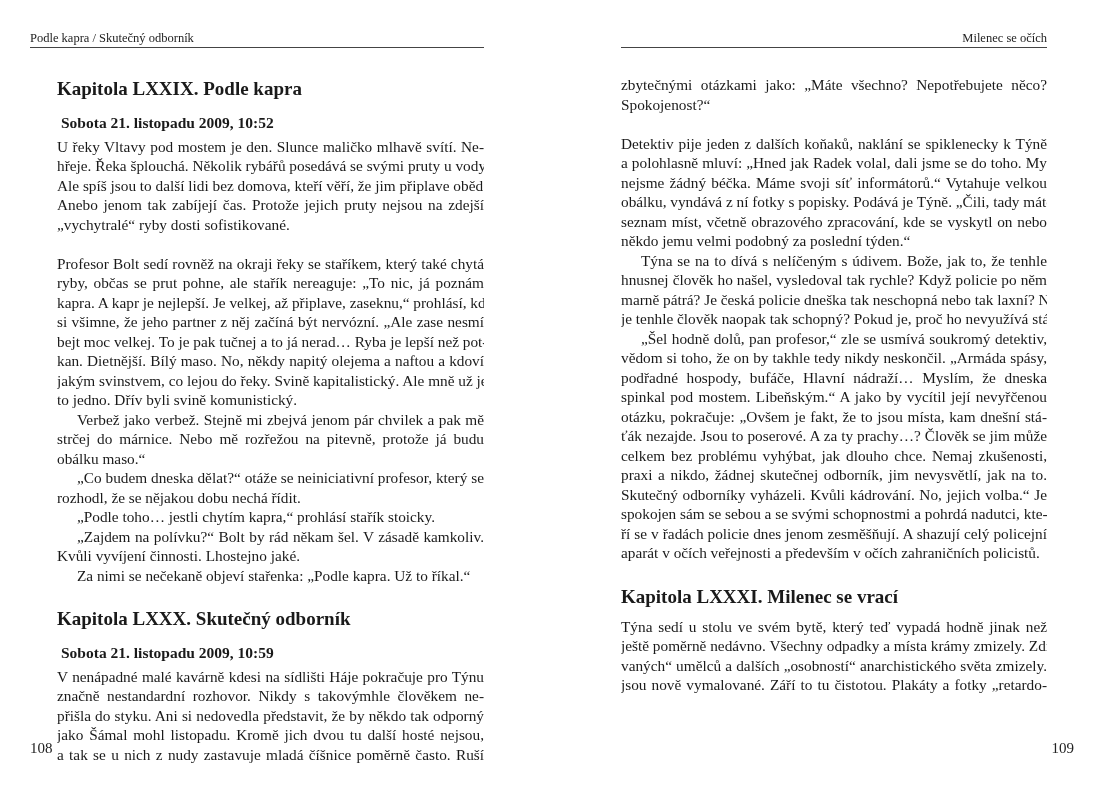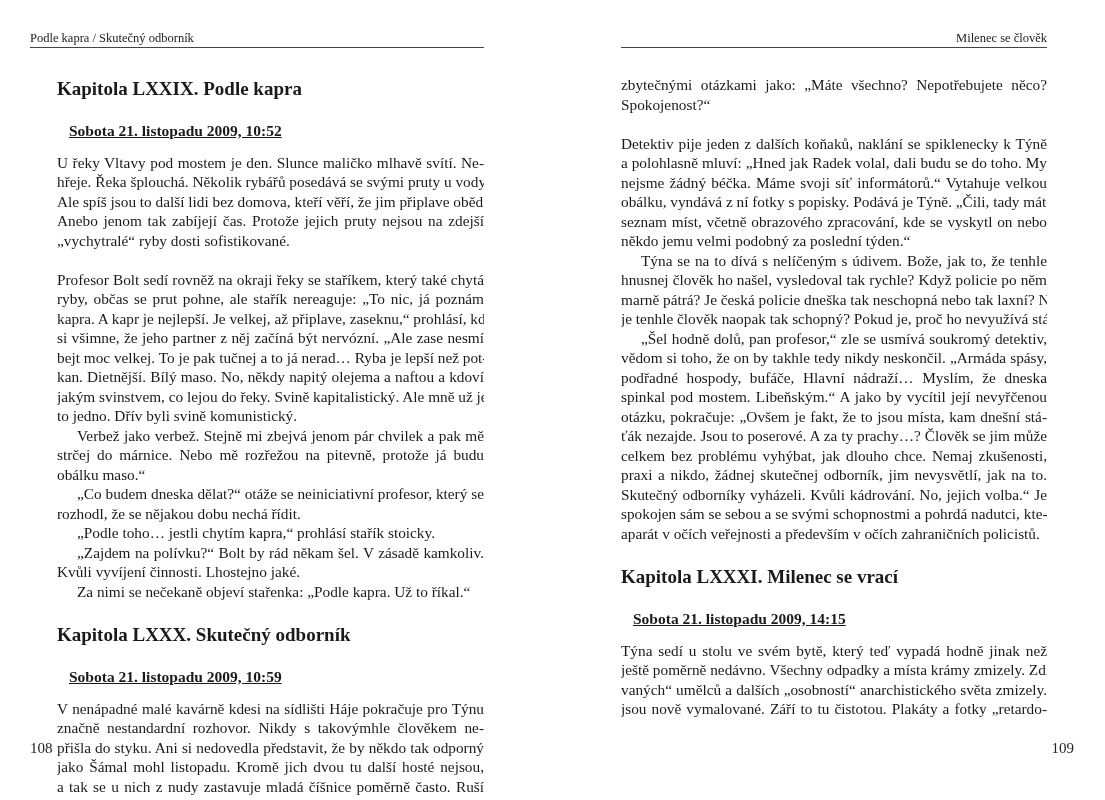--- a/index.html
+++ b/index.html
@@ -31,21 +31,21 @@
 
   .flow { position: absolute; left: 0; right: 0; }
   .page.left .flow { top: 77px; }
   .page.right .flow { top: 75px; }
 
   .chapter-title {
     font-weight: bold; font-size: 19px; text-align: left;
     line-height: 24px; margin: 0;
   }
   .dateline {
-    font-weight: bold; font-size: 15.5px; line-height: 19.5px; margin: 12px; text-decoration: underline;
+    font-weight: bold; font-size: 15.5px; line-height: 19.5px; margin: 4px;
   }
   .line {
     font-size: 15.3px; line-height: 19.5px; height: 19.5px;
     white-space: nowrap; text-align: justify; text-align-last: justify;
     overflow: hidden;
   }
   .line.last { text-align-last: left; }
   .line.indent { text-indent: 20px; }
   .gap { height: 19.5px; }
   .gap-sm { height: 8px; }
@@ -113,32 +113,32 @@
           <div class="line">jako Šámal mohl listopadu. Kromě jich dvou tu další hosté nejsou,</div>
           <div class="line">a tak se u nich z nudy zastavuje mladá číšnice poměrně často. Ruší</div>
         </div>
       </div>
   </div>
 
   <div class="folio">108</div>
 </div>
 
 <div class="page right">
-  <div class="running-head">Milenec se člověk</div>
+  <div class="running-head">Milenec se očích</div>
 
   <div class="flow">
     <div id="cont">
         <div>
           <div class="line">zbytečnými otázkami jako: „Máte všechno? Nepotřebujete něco?</div>
           <div class="line last">Spokojenost?“</div>
         </div>
         <div class="gap"></div>
         <div>
           <div class="line">Detektiv pije jeden z dalších koňaků, naklání se spiklenecky k Týně</div>
-          <div class="line">a polohlasně mluví: „Hned jak Radek volal, dali budu se do toho. My</div>
+          <div class="line">a polohlasně mluví: „Hned jak Radek volal, dali jsme se do toho. My</div>
           <div class="line">nejsme žádný béčka. Máme svoji síť informátorů.“ Vytahuje velkou</div>
           <div class="line">obálku, vyndává z ní fotky s popisky. Podává je Týně. „Čili, tady máte</div>
           <div class="line">seznam míst, včetně obrazového zpracování, kde se vyskytl on nebo</div>
           <div class="line last">někdo jemu velmi podobný za poslední týden.“</div>
         </div>
         <div>
           <div class="line indent">Týna se na to dívá s nelíčeným s údivem. Bože, jak to, že tenhle</div>
           <div class="line">hnusnej člověk ho našel, vysledoval tak rychle? Když policie po něm</div>
           <div class="line">marně pátrá? Je česká policie dneška tak neschopná nebo tak laxní? Nebo</div>
           <div class="line last">je tenhle člověk naopak tak schopný? Pokud je, proč ho nevyužívá stát?</div>
@@ -147,28 +147,28 @@
           <div class="line indent">„Šel hodně dolů, pan profesor,“ zle se usmívá soukromý detektiv,</div>
           <div class="line">vědom si toho, že on by takhle tedy nikdy neskončil. „Armáda spásy,</div>
           <div class="line">podřadné hospody, bufáče, Hlavní nádraží… Myslím, že dneska</div>
           <div class="line">spinkal pod mostem. Libeňským.“ A jako by vycítil její nevyřčenou</div>
           <div class="line">otázku, pokračuje: „Ovšem je fakt, že to jsou místa, kam dnešní stá-</div>
           <div class="line">ťák nezajde. Jsou to poserové. A za ty prachy…? Člověk se jim může</div>
           <div class="line">celkem bez problému vyhýbat, jak dlouho chce. Nemaj zkušenosti,</div>
           <div class="line">praxi a nikdo, žádnej skutečnej odborník, jim nevysvětlí, jak na to.</div>
           <div class="line">Skutečný odborníky vyházeli. Kvůli kádrování. No, jejich volba.“ Je</div>
           <div class="line">spokojen sám se sebou a se svými schopnostmi a pohrdá nadutci, kte-</div>
+          <div class="line">ří se v řadách policie dnes jenom zesměšňují. A shazují celý policejní</div>
           <div class="line last">aparát v očích veřejnosti a především v očích zahraničních policistů.</div>
         </div>
       </div>
 
     <div class="gap-md"></div>
     <h2 class="chapter-title">Kapitola LXXXI. Milenec se vrací</h2>
     <div class="gap-sm"></div>
-    <div class="dateline">Sobota 21. listopadu 2009, 14:15</div>
     <div id="ch3">
         <div>
           <div class="line">Týna sedí u stolu ve svém bytě, který teď vypadá hodně jinak než</div>
           <div class="line">ještě poměrně nedávno. Všechny odpadky a místa krámy zmizely. Zdi</div>
           <div class="line">vaných“ umělců a dalších „osobností“ anarchistického světa zmizely.</div>
           <div class="line">jsou nově vymalované. Září to tu čistotou. Plakáty a fotky „retardo-</div>
         </div>
       </div>
   </div>
 

